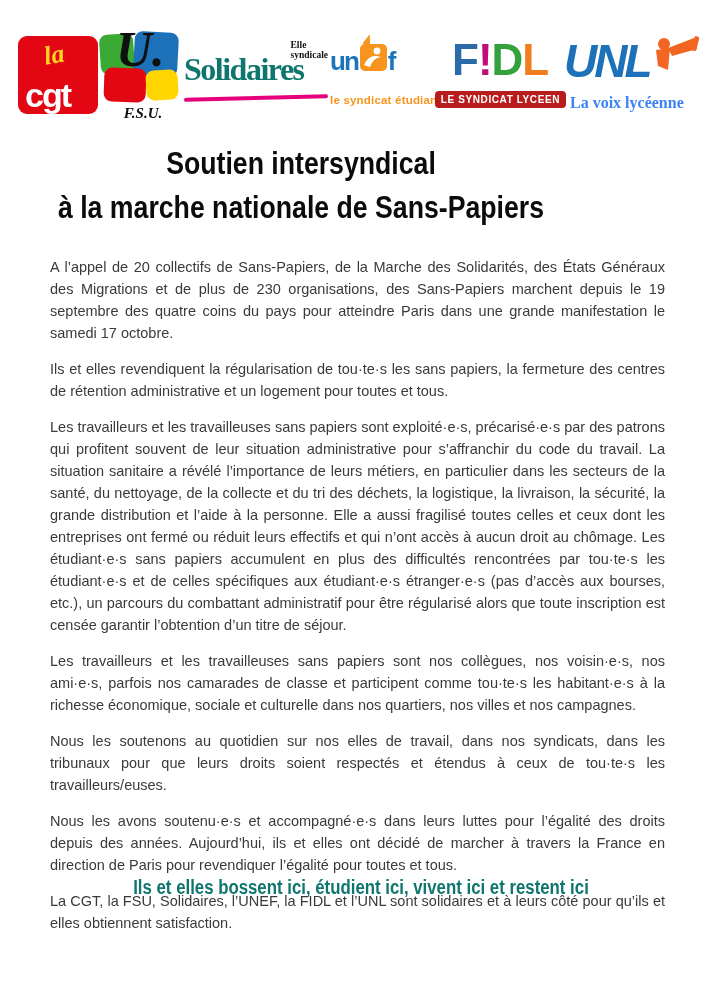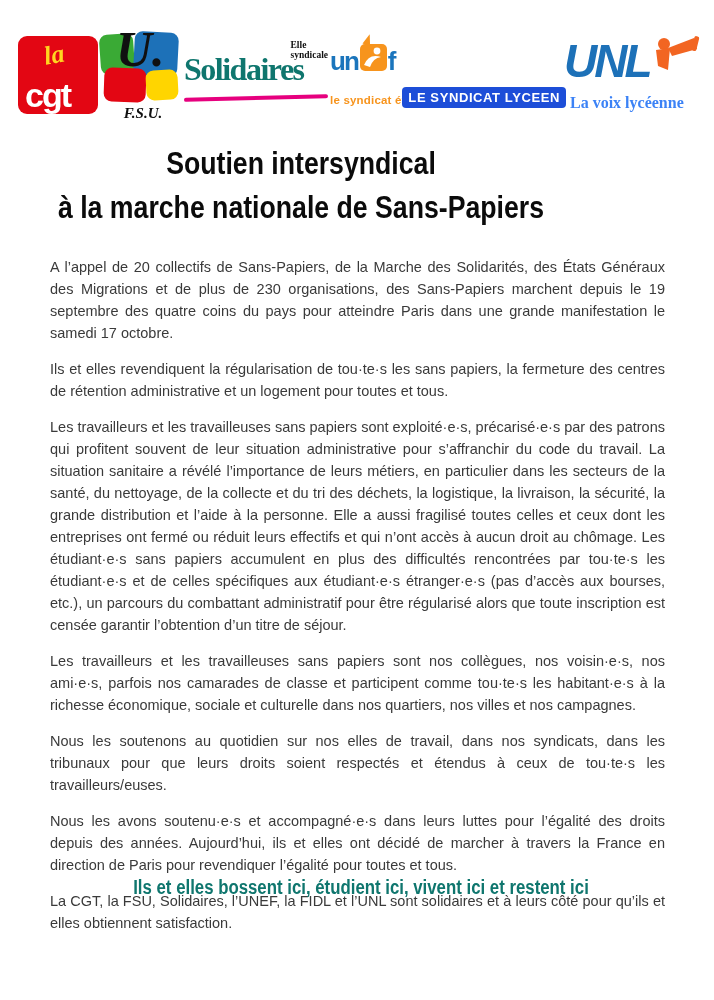--- a/index.html
+++ b/index.html
@@ -77,22 +77,22 @@
     color:#f7941d;font-weight:bold;font-size:11.5px;letter-spacing:0.2px;
   }
   
   .fidl{width:112px;height:74px;}
   .fidl .letters{position:absolute;top:0;left:0;font-weight:900;font-size:44px;line-height:1;letter-spacing:-1px;}
   .fidl .f{color:#2b6ca8;}
   .fidl .bang{color:#c00f7b;}
   .fidl .d{color:#33a23d;}
   .fidl .l{color:#f07d1e;}
   .fidl .badge{
-    position:absolute;bottom:4px;right:-2px;background:#1d4ed8;color:#ffffff;
-    font-size:13px;font-weight:bold;letter-spacing:0.6px;
+    position:absolute;bottom:4px;right:-2px;background:#b91c1c;color:#ffffff;
+    font-size:10px;font-weight:bold;letter-spacing:0.6px;
     padding:3px 6px;border-radius:4px;white-space:nowrap;
   }
   
   .unl{width:134px;height:74px;}
   .unl .main{
     position:absolute;top:0;left:0;color:#1d71b8;
     font-weight:900;font-style:italic;font-size:46px;line-height:1;letter-spacing:-3px;
   }
   .unl .trumpeter{position:absolute;top:-4px;right:-2px;}
   .unl .tagline{
@@ -158,20 +158,23 @@
             <circle cx="17" cy="7" r="3.4" fill="#ffffff"></circle>
             <path d="M4 21 Q9 9 21 13 Q13 14 10 23 Z" fill="#ffffff"></path>
           </svg>
         </span>
         <span class="blue-txt">f</span>
       </div>
       <span class="tagline">le syndicat étudiant</span>
     </div>
 
     <div class="logo fidl">
+      <div class="letters">
+        <span class="f">F</span><span class="bang">!</span><span class="d">D</span><span class="l">L</span>
+      </div>
       <span class="badge">LE SYNDICAT LYCEEN</span>
     </div>
 
     <div class="logo unl">
       <span class="main">UNL</span>
       <span class="trumpeter">
         <svg width="50" height="40" viewBox="0 0 50 40">
           <circle cx="14" cy="10" r="6" fill="#f26522"></circle>
           <path d="M6 16 L20 14 L18 36 L8 32 Z" fill="#f26522"></path>
           <polygon points="18,14 44,4 47,15 22,22" fill="#f26522"></polygon>

